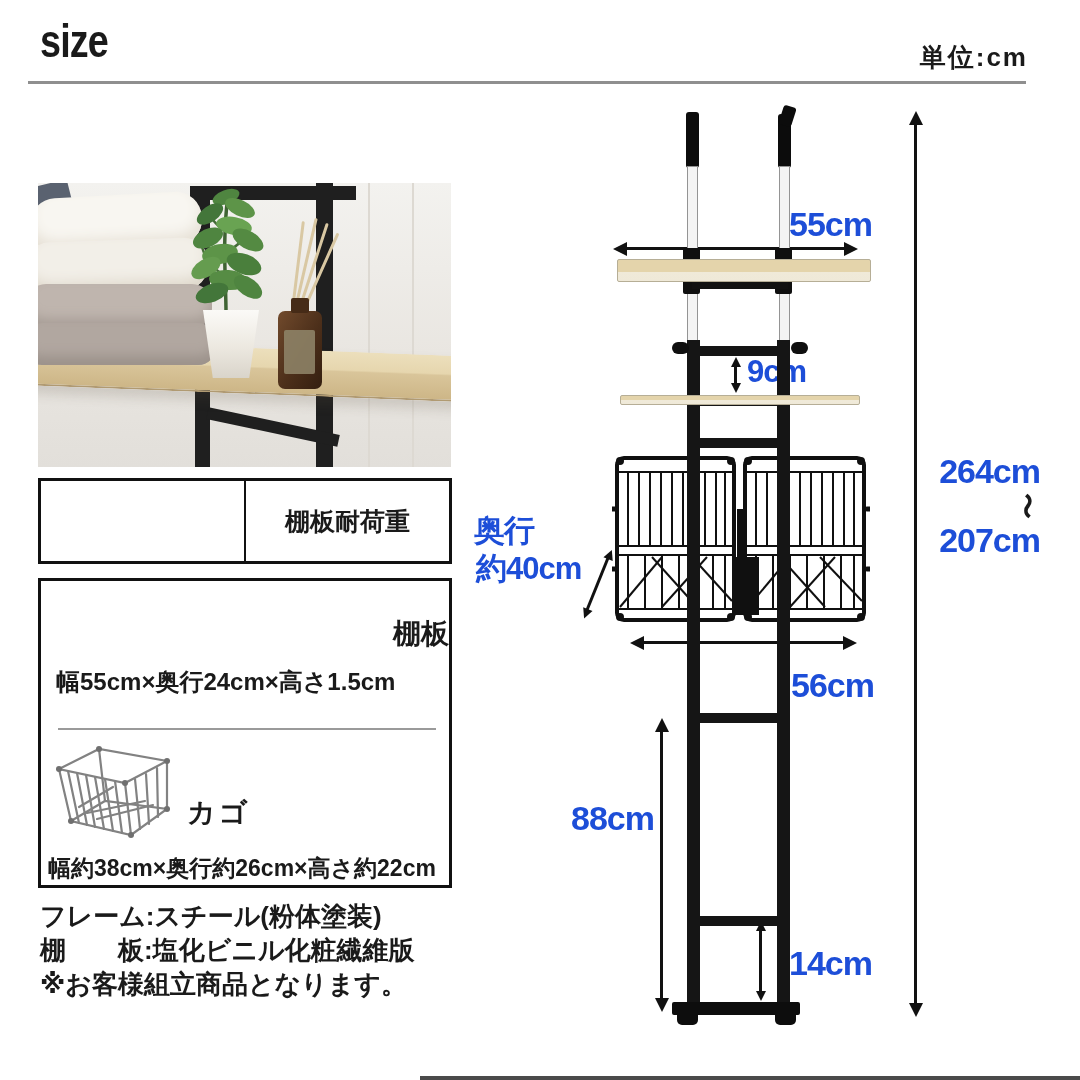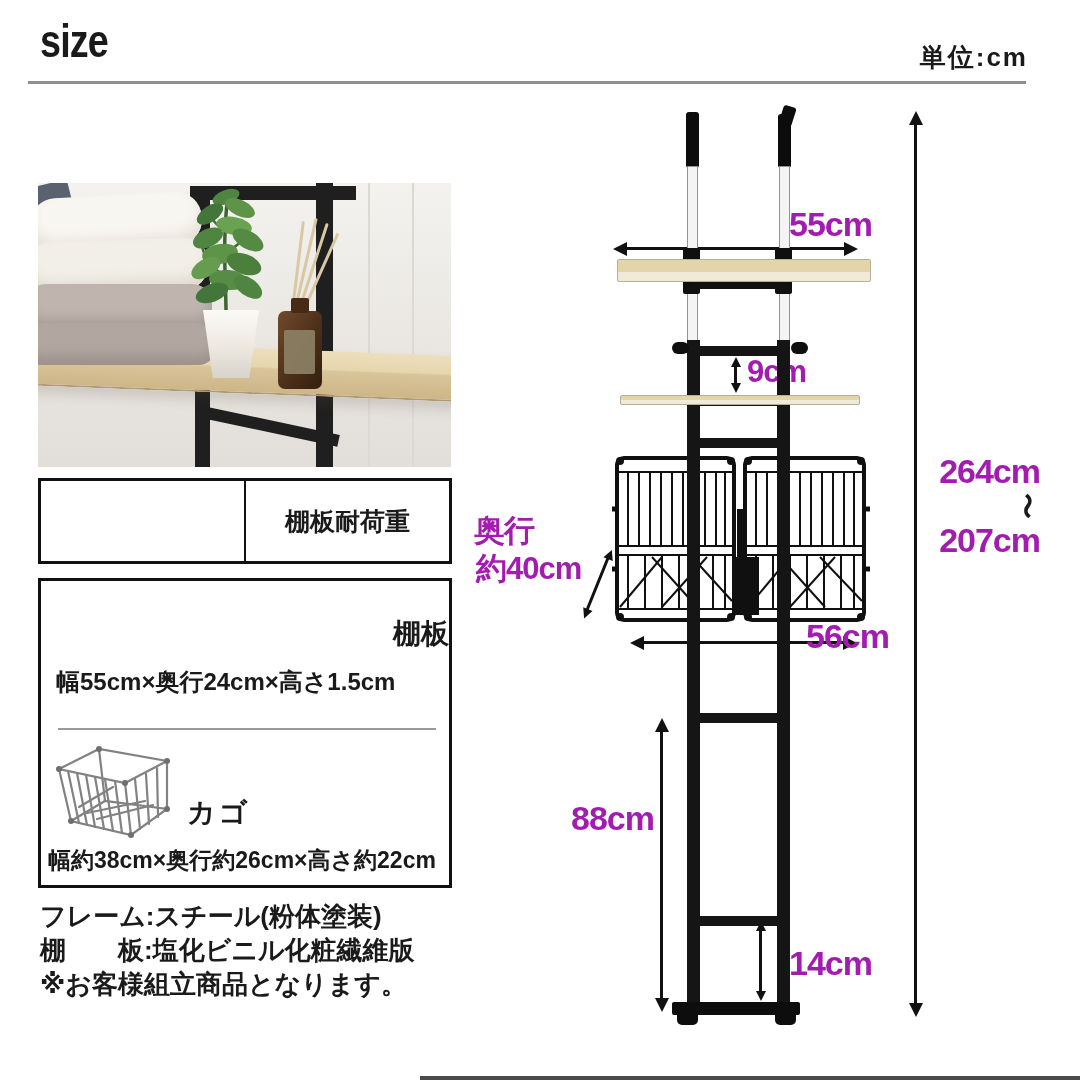--- a/index.html
+++ b/index.html
@@ -43,41 +43,41 @@
     font-size:25px; font-weight:700; line-height:34px; letter-spacing:0; }
   .hl-cell + .hl-cell { border-left:2px solid #111; }
 
   
   .spec-box { position:absolute; left:38px; top:578px; width:414px; height:310px; border:3px solid #111; background:#fff; }
   .spec-shelf-title { position:absolute; left:0; top:34px; width:100%; text-align:right; font-size:28px; font-weight:800; }
   .spec-shelf-size { position:absolute; left:15px; top:85px; font-size:24px; font-weight:700; }
   .spec-divider { position:absolute; left:17px; top:147px; width:378px; height:2px; background:#9a9a9a; }
   .basket-icon-svg { position:absolute; left:12px; top:160px; width:120px; height:98px; }
   .spec-basket-title { position:absolute; left:146px; top:201px; font-size:28px; font-weight:800; letter-spacing:3px;margin-top:12px; }
-  .spec-basket-size { position:absolute; left:7px; top:264px; font-size:23px; font-weight:700; }
+  .spec-basket-size { position:absolute; left:7px; top:272px; font-size:23px; font-weight:700; }
 
   
   .materials { position:absolute; left:40px; top:899px; font-size:26px; font-weight:700; line-height:34px; }
 
   
   .arrow { position:absolute; background:#111; }
   .arrow-v { width:3px; }
   .arrow-v::before { content:""; position:absolute; top:-13px; left:50%; transform:translateX(-50%);
     border-style:solid; border-width:0 7px 14px 7px; border-color:transparent transparent #111 transparent; }
   .arrow-v::after { content:""; position:absolute; bottom:-13px; left:50%; transform:translateX(-50%);
     border-style:solid; border-width:14px 7px 0 7px; border-color:#111 transparent transparent transparent; }
   .arrow-h { height:3px; }
   .arrow-h::before { content:""; position:absolute; left:-13px; top:50%; transform:translateY(-50%);
     border-style:solid; border-width:7px 14px 7px 0; border-color:transparent #111 transparent transparent; }
   .arrow-h::after { content:""; position:absolute; right:-13px; top:50%; transform:translateY(-50%);
     border-style:solid; border-width:7px 0 7px 14px; border-color:transparent transparent transparent #111; }
   .sm.arrow-v::before { top:-9px; border-width:0 5px 10px 5px; }
   .sm.arrow-v::after  { bottom:-9px; border-width:10px 5px 0 5px; }
 
-  .dim-label { position:absolute; font-weight:800; color:#a21caf; letter-spacing:-1px; white-space:nowrap; }
+  .dim-label { position:absolute; font-weight:800; color:#1d4ed8; letter-spacing:-1px; white-space:nowrap; }
   .fs34 { font-size:34px; } .fs31 { font-size:31px; }
 
   .post { position:absolute; width:13px; background:#151515; }
   .rung { position:absolute; left:687px; width:103px; height:10px; background:#151515; }
   .pole-white { position:absolute; width:11px; background:#f4f4f4; border:1px solid #949494; }
   .pole-cap { position:absolute; width:13px; background:#0c0c0c; border-radius:3px; }
   .cap-tip { position:absolute; width:13px; height:20px; background:#0c0c0c; border-radius:3px; transform:rotate(18deg); }
   .board { position:absolute; border:1px solid #b6ae96; border-radius:2px;
     background:linear-gradient(180deg,#e4d4ab 0%,#e4d4ab 56%,#f0ead9 56%,#efe9d8 100%); }
   .clamp { position:absolute; width:17px; background:#0f0f0f; border-radius:2px; }
@@ -302,21 +302,21 @@
   <div class="arrow arrow-v sm" style="left:734px; top:366px; height:18px;"></div>
   <div class="arrow arrow-v sm" style="left:596px; top:556px; height:56px; transform:rotate(22deg);"></div>
   <div class="arrow arrow-h" style="left:643px; top:641px; width:201px;"></div>
   <div class="arrow arrow-v" style="left:660px; top:731px; height:268px;"></div>
   <div class="arrow arrow-v sm" style="left:759px; top:930px; height:62px;"></div>
 
   <div class="dim-label fs34" style="left:789px; top:205px;">55cm</div>
   <div class="dim-label fs31" style="left:747px; top:354px;">9cm</div>
   <div class="dim-label fs31" style="left:474px; top:510px;">奥行</div>
   <div class="dim-label fs31" style="left:476px; top:548px;">約40cm</div>
-  <div class="dim-label fs34" style="left:791px; top:617px;padding-left:15px;">56cm</div>
+  <div class="dim-label fs34" style="left:791px; top:666px;">56cm</div>
   <div class="dim-label fs34" style="left:571px; top:799px;">88cm</div>
   <div class="dim-label fs34" style="left:789px; top:944px;">14cm</div>
 
   <div class="height-range">
     <div class="dim-label fs34" style="position:static;">264cm</div>
     <span class="tilde">〜</span>
     <div class="dim-label fs34" style="position:static;">207cm</div>
   </div>
 
   <div class="bottom-edge"></div>

